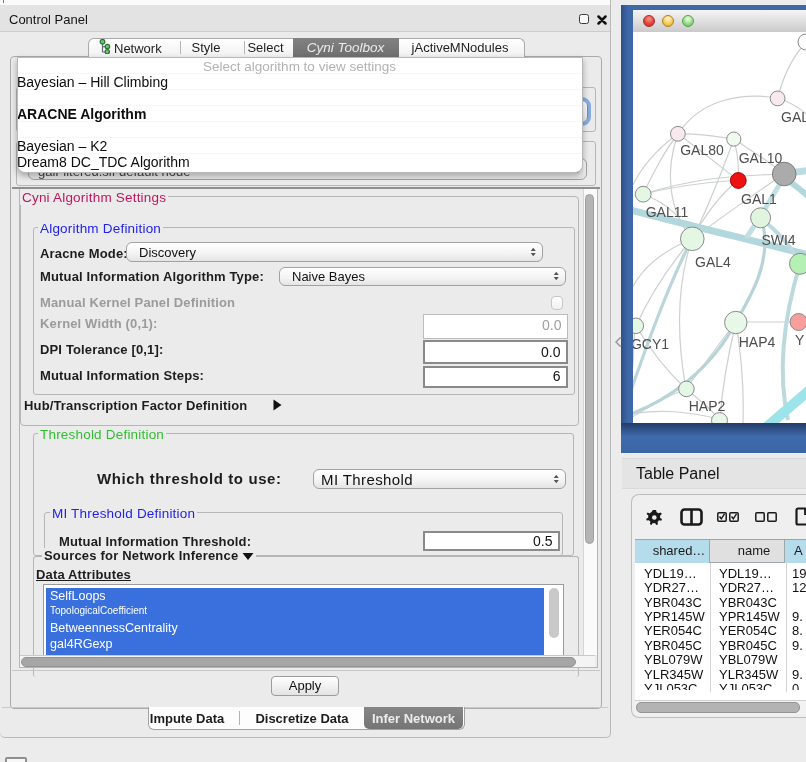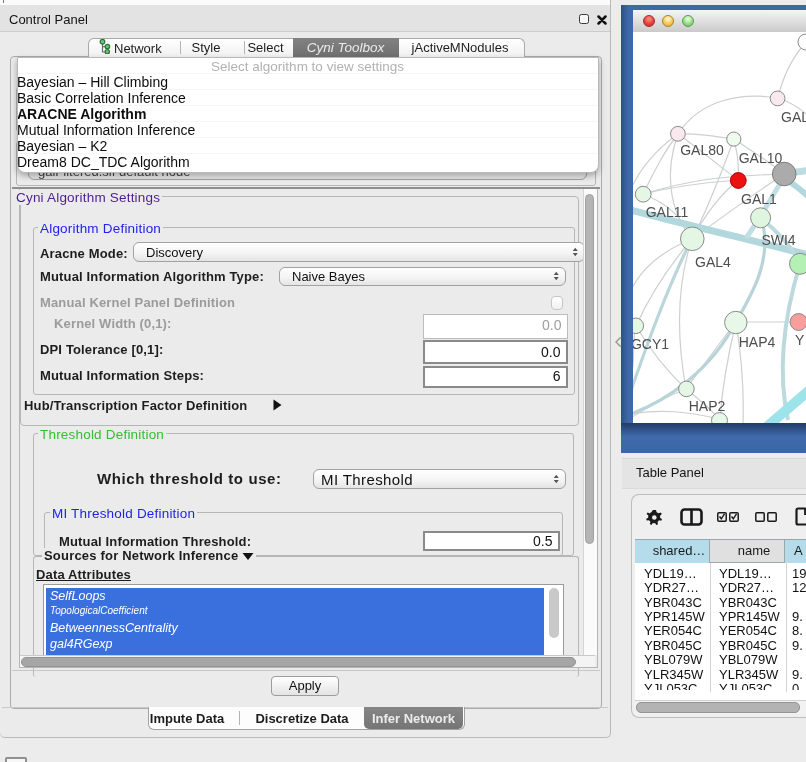--- a/index.html
+++ b/index.html
@@ -57,44 +57,44 @@
   <svg class="spin" viewBox="0 0 9 12">
       <path d="M4.5 0 L8 4.5 L1 4.5 Z" fill="#666"></path>
       <path d="M4.5 12 L8 7.5 L1 7.5 Z" fill="#666"></path>
     </svg>
 </div>
 
 <div class="abs" style="left:12px;top:187px;width:588px;height:2px;background:#8f8f8f;"></div>
 <div class="abs" style="left:19px;top:189px;width:577px;height:478px;border:1px solid #b5b5b5;border-top:none;background:#ebebeb;"></div>
 
 <div class="group" style="left:20px;top:196px;width:557px;height:228px;border-radius:4px;"></div>
-<div class="gtitle" style="left:14px;top:190px;color:#4c1d95;">Cyni Algorithm Settings</div>
+<div class="gtitle" style="left:20px;top:190px;color:#be185d;">Cyni Algorithm Settings</div>
 
 <div class="group" style="left:33px;top:227px;width:540px;height:166px;"></div>
 <div class="gtitle" style="left:38px;top:221px;color:#2222ee;">Algorithm Definition</div>
 
 <div class="lbl" style="left:40px;top:245.5px;">Aracne Mode:</div>
-<div class="combo" style="left:133px;top:241.5px;width:452px;height:20px;">
+<div class="combo" style="left:126px;top:241.5px;width:417px;height:20px;">
   <span class="ctext">Discovery</span>
   <svg class="spin" viewBox="0 0 9 12">
       <path d="M4.5 0 L8 4.5 L1 4.5 Z" fill="#555"></path>
       <path d="M4.5 12 L8 7.5 L1 7.5 Z" fill="#555"></path>
     </svg>
 </div>
 <div class="lbl" style="left:40px;top:268.5px;">Mutual Information Algorithm Type:</div>
 <div class="combo" style="left:279px;top:266.5px;width:286.5px;height:19.5px;">
   <span class="ctext">Naive Bayes</span>
   <svg class="spin" viewBox="0 0 9 12">
       <path d="M4.5 0 L8 4.5 L1 4.5 Z" fill="#555"></path>
       <path d="M4.5 12 L8 7.5 L1 7.5 Z" fill="#555"></path>
     </svg>
 </div>
 <div class="lbl dis" style="left:40px;top:294.5px;">Manual Kernel Panel Definition</div>
 <div class="abs" style="left:550.5px;top:296px;width:12.5px;height:14px;background:linear-gradient(#ffffff,#f0f0f0);border:1px solid #c6c6c6;border-radius:4px;box-sizing:border-box;"></div>
-<div class="lbl dis" style="left:40px;top:315.5px;margin-left:14px;">Kernel Width (0,1):</div>
+<div class="lbl dis" style="left:40px;top:315.5px;">Kernel Width (0,1):</div>
 <div class="field" style="left:422.5px;top:314px;width:145px;height:24.5px;border:1.5px solid #bcbcbc;color:#9d9d9d;line-height:21.5px;padding-right:5px;">0.0</div>
 <div class="lbl" style="left:40px;top:341.5px;">DPI Tolerance [0,1]:</div>
 <div class="field" style="left:422.5px;top:340px;width:145px;height:24px;border:2px solid #8a8a8a;color:#111;line-height:20px;padding-right:5px;">0.0</div>
 <div class="lbl" style="left:40px;top:368px;">Mutual Information Steps:</div>
 <div class="field" style="left:422.5px;top:366px;width:145px;height:21.5px;border:2px solid #8a8a8a;color:#111;line-height:17.5px;padding-right:5px;">6</div>
 
 <div class="lbl" style="left:24px;top:398px;">Hub/Transcription Factor Definition</div>
 <svg class="abs" style="left:272px;top:399px;" width="11" height="12" viewBox="0 0 11 12">
     <path d="M1.5 0.5 L9.5 6 L1.5 11.5 Z" fill="#111"></path>
   </svg>
@@ -112,21 +112,21 @@
 <div class="group" style="left:44px;top:512px;width:517px;height:42px;"></div>
 <div class="gtitle" style="left:50px;top:506px;color:#2222ee;">MI Threshold Definition</div>
 <div class="lbl" style="left:59px;top:533.5px;">Mutual Information Threshold:</div>
 <div class="field" style="left:422.5px;top:531px;width:137px;height:20px;border:2px solid #8a8a8a;color:#111;line-height:16px;padding-right:5px;">0.5</div>
 
 <div class="group" style="left:33px;top:556px;width:544px;height:120px;border-bottom:none;"></div>
 <div class="gtitle" style="left:42px;top:548px;color:#1b1b1b;font-weight:bold;font-size:13px;">Sources for Network Inference <svg width="12" height="9" viewBox="0 0 12 9" style="vertical-align:-1px;">
       <path d="M0.5 1 L11.5 1 L6 8 Z" fill="#111"></path>
     </svg></div>
 <div class="lbl" style="left:36px;top:566.5px;text-decoration:underline;">Data Attributes</div>
-<div class="abs" style="left:43px;top:584px;width:519px;height:71px;background:#fff;border:1px solid #9a9a9a;overflow:hidden;font-style:italic;">
+<div class="abs" style="left:43px;top:584px;width:519px;height:71px;background:#fff;border:1px solid #9a9a9a;overflow:hidden;">
   <div class="abs" style="left:2px;top:3px;width:498px;height:68px;background:#3a70dd;"></div>
   <div class="abs" style="left:6px;top:3.5px;font-size:12.5px;color:#fff;">SelfLoops</div>
   <div class="abs" style="left:6px;top:19.5px;font-size:10px;color:#fff;">TopologicalCoefficient</div>
   <div class="abs" style="left:6px;top:35.5px;font-size:12.5px;color:#fff;">BetweennessCentrality</div>
   <div class="abs" style="left:6px;top:51.5px;font-size:12.5px;color:#fff;">gal4RGexp</div>
   <div class="abs" style="left:505px;top:3px;width:10px;height:50px;background:#c9c9c9;border-radius:5px;"></div>
 </div>
 
 <div class="abs" style="left:20px;top:655px;width:575px;height:11px;background:#f4f4f4;border-top:1px solid #c9c9c9;"></div>
 <div class="abs" style="left:21px;top:656.5px;width:553px;height:8px;background:#a6a6a6;border:1px solid #939393;border-radius:5px;"></div>
@@ -219,21 +219,21 @@
     <text x="757" y="346.5" text-anchor="middle">HAP4</text>
     <text x="795" y="345">Y</text>
     <text x="650" y="349" text-anchor="middle">GCY1</text>
     <text x="707" y="411" text-anchor="middle">HAP2</text>
   </g>
 </svg>
 </div>
 <div class="abs" style="left:621px;top:423px;width:185px;height:29.5px;background:linear-gradient(#223c68,#3f6aac 45%,#3a65a6);"></div>
 
 <div class="abs" style="left:622px;top:457.5px;width:184px;height:29px;background:#e4e4e4;border-top:1px solid #d6d6d6;border-bottom:1px solid #dadada;"></div>
-<div class="abs" style="left:636px;top:465px;font-size:13px;color:#141414;">Table Panel</div>
+<div class="abs" style="left:636px;top:465px;font-size:16px;color:#141414;">Table Panel</div>
 <div class="abs" style="left:631px;top:494px;width:180px;height:222px;background:#efefef;border:1.5px solid #bdbdbd;border-radius:8px 0 0 8px;border-right:none;overflow:hidden;">
   
   <svg style="position:absolute;left:14px;top:14px;" width="17" height="17" viewBox="0 0 17 17">
       <path d="M8.5 1 L10 1 L10.6 3.2 A5.6 5.6 0 0 1 12.6 4.3 L14.8 3.5 L15.8 5 L14 6.7 A5.6 5.6 0 0 1 14.1 8.9 L16 10 L15.3 11.7 L13 11.3 A5.6 5.6 0 0 1 11.5 13 L12 15.3 L10.3 16 L9 14.1 A5.6 5.6 0 0 1 6.8 14 L5.4 15.9 L3.8 15 L4.5 12.8 A5.6 5.6 0 0 1 3 11.2 L0.7 11.5 L0.2 9.8 L2.2 8.7 A5.6 5.6 0 0 1 2.4 6.5 L0.6 5.1 L1.6 3.6 L3.8 4.4 A5.6 5.6 0 0 1 5.6 3.1 L6.9 1 Z" fill="#1a1a1a"></path>
       <circle cx="8.3" cy="8.5" r="2.3" fill="#efefef"></circle>
     </svg>
   <rect></rect>
   <svg style="position:absolute;left:48px;top:13px;" width="23" height="18" viewBox="0 0 23 18">
       <rect x="1.5" y="1.5" width="20" height="15" rx="3" fill="none" stroke="#1a1a1a" stroke-width="2.6"></rect>
       <line x1="11.5" y1="2" x2="11.5" y2="16" stroke="#1a1a1a" stroke-width="2.6"></line>
@@ -291,29 +291,27 @@
   </div>
   
   <div class="abs" style="left:3px;top:205px;width:177px;height:13px;background:#f2f2f2;border-top:1px solid #cfcfcf;"></div>
   <div class="abs" style="left:4px;top:207px;width:162px;height:9px;background:#b3b3b3;border:1px solid #949494;border-radius:5px;"></div>
 </div>
 
 <svg class="abs" style="left:615px;top:337px;" width="7" height="10" viewBox="0 0 7 10">
     <path d="M6 0 L1 5 L6 10" stroke="#9a9a9a" stroke-width="1.5" fill="none"></path>
   </svg>
 
-<div class="abs" style="left:16.5px;top:57px;width:564px;height:113.5px;background:#fff;border:1px solid #b9b9b9;border-radius:0 0 8px 8px;box-shadow:0 3px 6px rgba(0,0,0,0.3);overflow:hidden;padding-left:16px;">
+<div class="abs" style="left:16.5px;top:57px;width:564px;height:113.5px;background:#fff;border:1px solid #b9b9b9;border-radius:0 0 8px 8px;box-shadow:0 3px 6px rgba(0,0,0,0.3);overflow:hidden;">
   <div class="abs" style="left:0;top:15px;width:100%;height:1px;background:#f3f7fb;"></div>
   <div class="abs" style="left:0;top:31px;width:100%;height:1px;background:#f3f7fb;"></div>
   <div class="abs" style="left:0;top:47px;width:100%;height:1px;background:#f3f7fb;"></div>
   <div class="abs" style="left:0;top:63px;width:100%;height:1px;background:#f3f7fb;"></div>
   <div class="abs" style="left:0;top:79px;width:100%;height:1px;background:#f3f7fb;"></div>
   <div class="abs" style="left:0;top:95px;width:100%;height:1px;background:#f3f7fb;"></div>
   <div class="abs" style="left:0;top:1px;width:100%;text-align:center;font-size:13.5px;color:#b2b2b2;">Select algorithm to view settings</div>
   <div class="abs" style="left:-0.5px;top:15.5px;font-size:14px;color:#0d0d0d;">Bayesian – Hill Climbing</div>
-  <div class="abs" style="left:-0.5px;top:31.5px;font-size:14px;color:#0d0d0d;">Basic Correlation Inference</div>
   <div class="abs" style="left:-0.5px;top:47.5px;font-size:14px;color:#0d0d0d;font-weight:bold;">ARACNE Algorithm</div>
-  <div class="abs" style="left:-0.5px;top:63.5px;font-size:14px;color:#0d0d0d;">Mutual Information Inference</div>
   <div class="abs" style="left:-0.5px;top:79.5px;font-size:14px;color:#0d0d0d;">Bayesian – K2</div>
   <div class="abs" style="left:-0.5px;top:95.5px;font-size:14px;color:#0d0d0d;text-align:right;">Dream8 DC_TDC Algorithm</div>
 </div>
 
 <div class="abs" style="left:5px;top:757px;width:18px;height:10px;border:2px solid #8f8f8f;border-radius:2px;background:#f7f7f7;"></div>
 
 </body></html>

